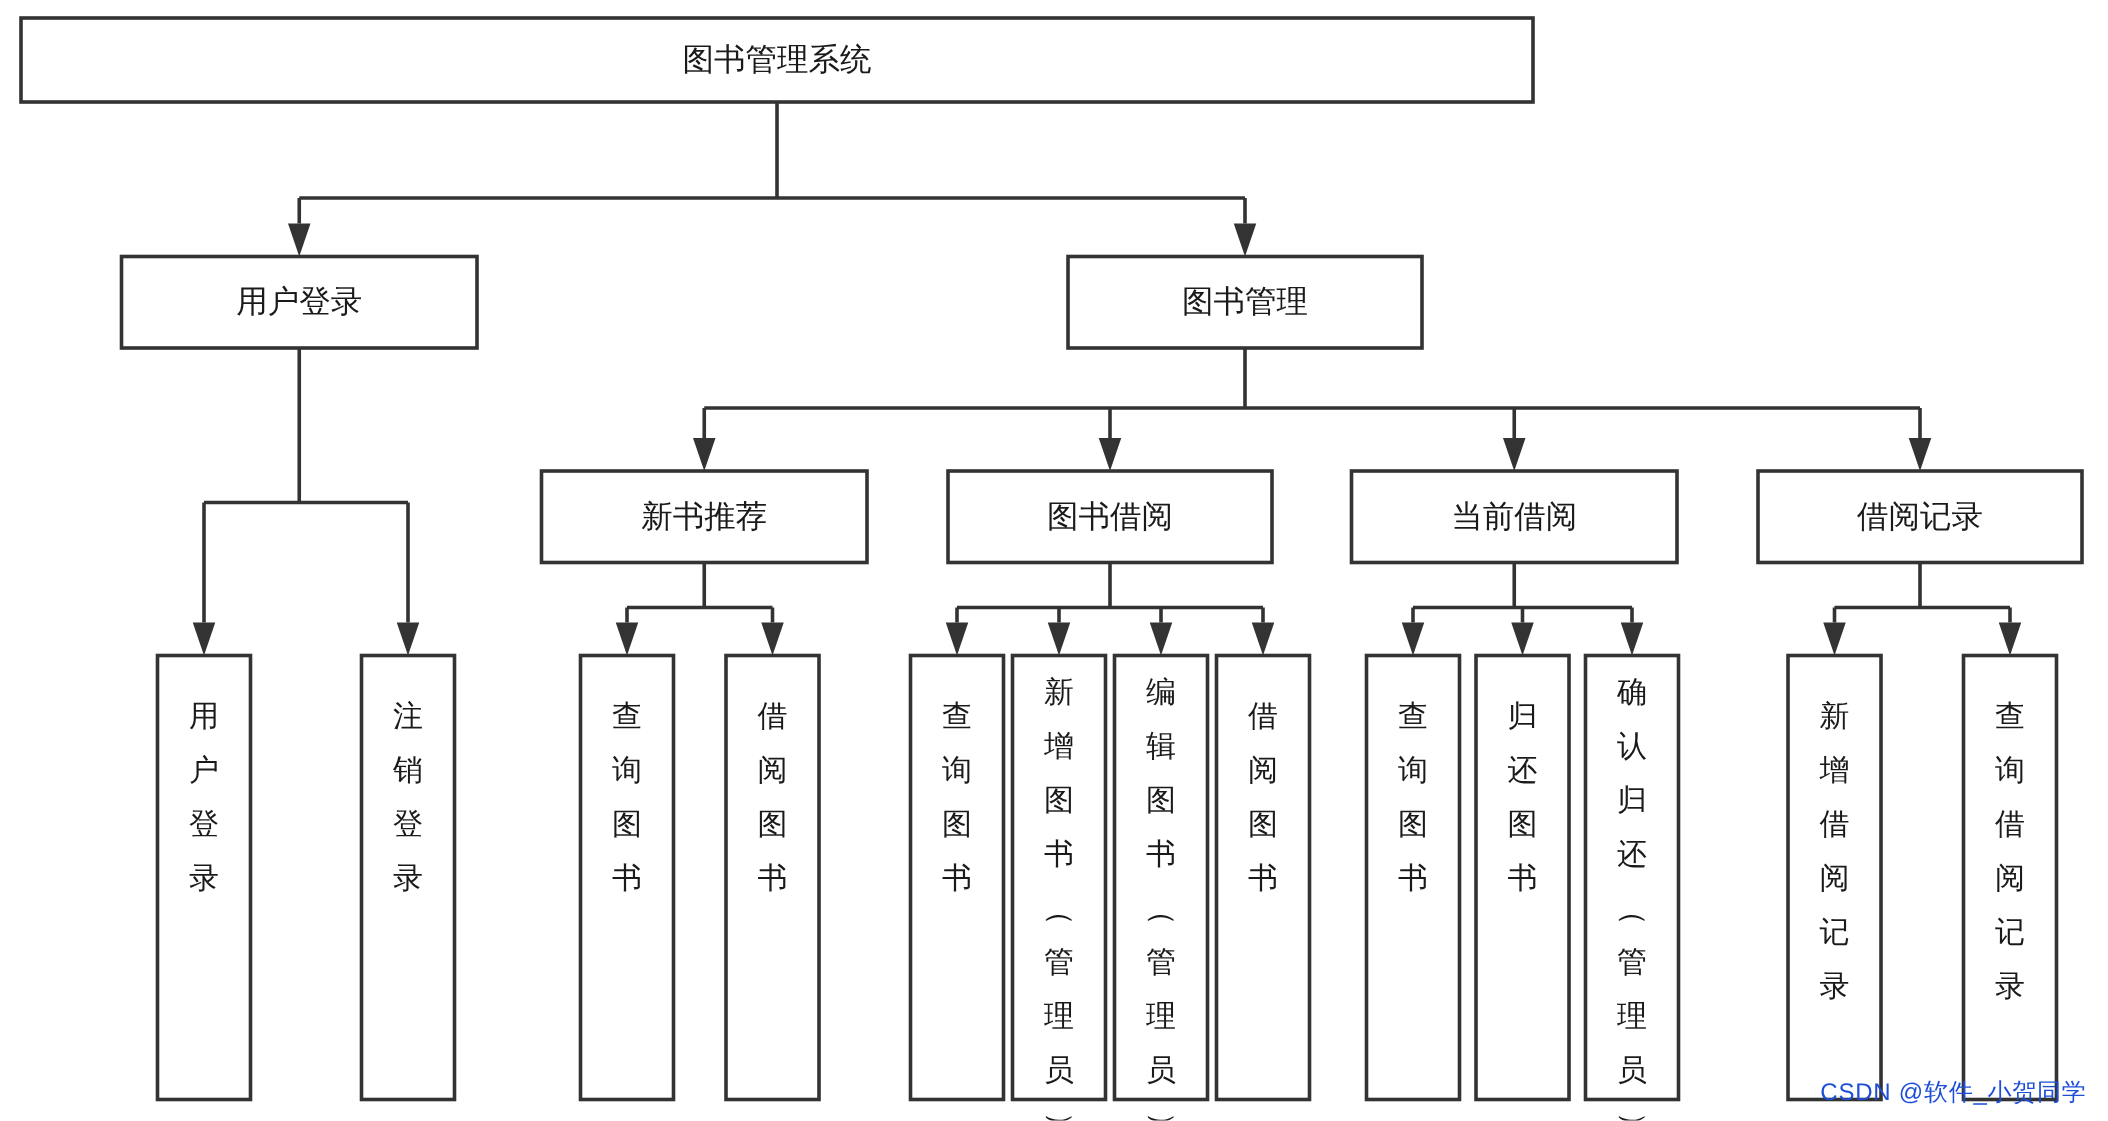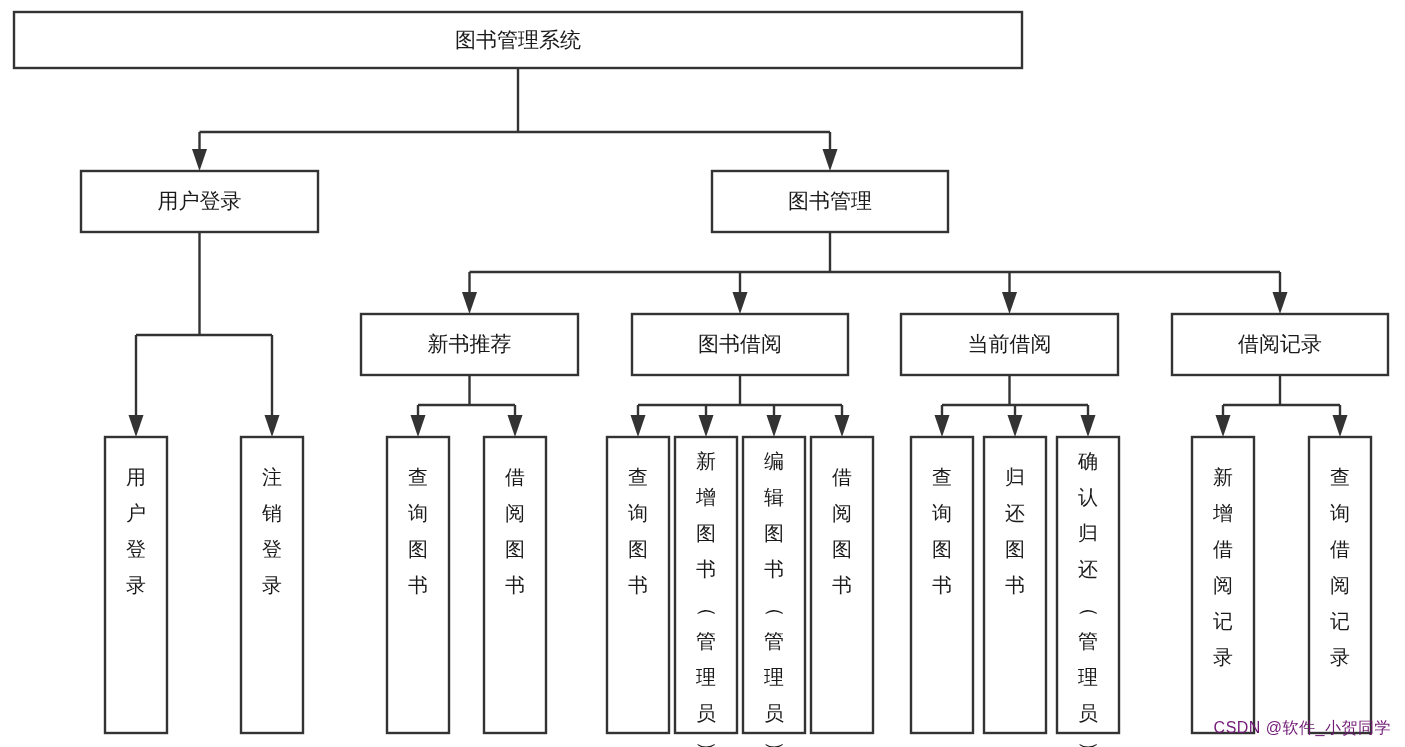--- a/index.html
+++ b/index.html
@@ -57,21 +57,21 @@
     fill: #1a1a1a;
     text-anchor: middle;
     dominant-baseline: middle;
   }
   .watermark {
     position: absolute;
     right: 14px;
     bottom: 8px;
     font-family: "Liberation Sans", "DejaVu Sans", sans-serif;
     font-size: 16px;
-    color: #701a75;
+    color: #1d4ed8;
     letter-spacing: 0.5px;
     user-select: none;
     white-space: nowrap;
   }
 </style>
 </head>
 <body>
 
 <div id="diagram-root">
 

